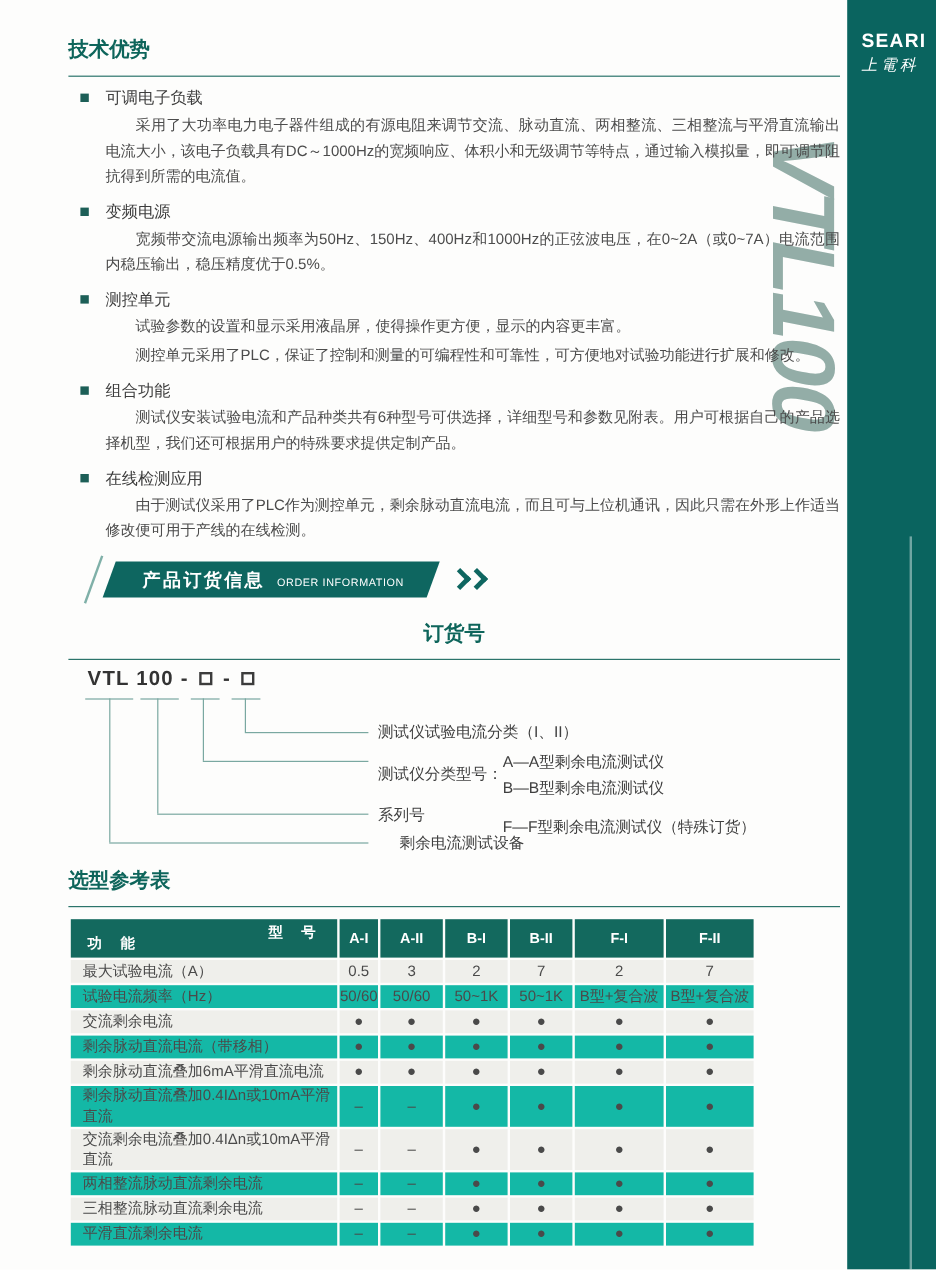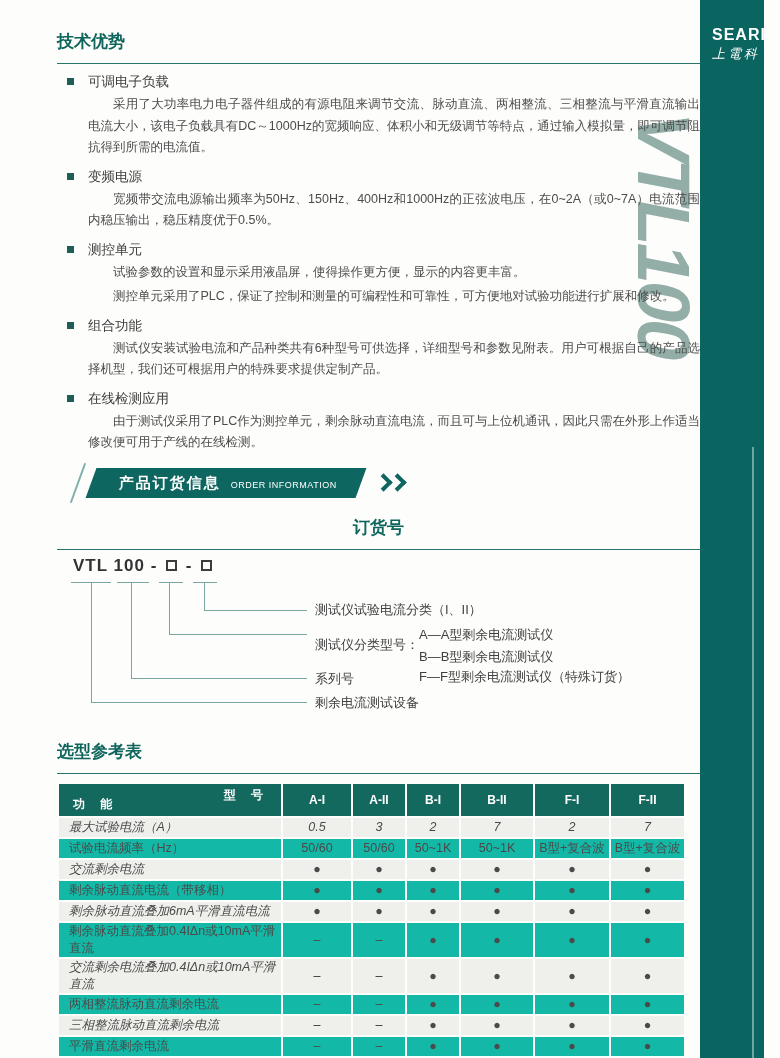--- a/index.html
+++ b/index.html
@@ -1,20 +1,20 @@
 <!DOCTYPE html>
 <html><head>
 <meta charset="utf-8">
 <style>
   * { margin:0; padding:0; box-sizing:border-box; }
   body { font-family:"Liberation Sans","DejaVu Sans",sans-serif; }
   .page { position:relative; width:780px; height:1058px; background:#fdfdfc; overflow:hidden; }
 
   
-  .strip { position:absolute; top:0; right:16px; width:64px; height:1058px; background:#0a645f; }
+  .strip { position:absolute; top:0; right:0; width:74px; height:1058px; background:#0a645f; }
   .logo { position:absolute; top:26px; left:12px; color:#fff; }
   .logo-brand { font-size:16px; font-weight:bold; letter-spacing:1px; }
   .logo-cn { font-size:13px; font-style:italic; margin-top:1px; letter-spacing:3px; }
   .watermark { position:absolute; top:112px; left:6px; font-size:74px; font-weight:bold; font-style:italic;
                letter-spacing:-3px; color:#93ada7; transform-origin:0 0; transform:rotate(90deg);
                white-space:nowrap; }
   .tail-line { position:absolute; top:447px; bottom:0; left:52px; width:2px; background:rgba(255,255,255,.42); }
 
   
   .content { position:absolute; top:0; left:57px; width:643px; padding-top:30px; color:#4a4a4a; }
@@ -47,24 +47,24 @@
   
   .sel-table { margin-top:8px; border-collapse:separate; border-spacing:2px; background:#fdfdfc; }
   .sel-table th { background:#13695e; color:#fff; font-size:12px; font-weight:bold; height:32px; }
   .cell-corner { position:relative; width:222px;
      background-image:linear-gradient(to bottom right, rgba(255,255,255,0) 49.2%, rgba(255,255,255,.8) 49.2%, rgba(255,255,255,.8) 50.8%, rgba(255,255,255,0) 50.8%);
      background-color:#13695e; }
   .corner-top { position:absolute; top:3px; right:12px; letter-spacing:6px; }
   .corner-bottom { position:absolute; bottom:3px; left:14px; letter-spacing:6px; }
   .sel-table td { height:19px; font-size:12.5px; text-align:center; color:#4a4a4a; }
   .sel-table td.lab { text-align:left; padding-left:10px; }
-  .sel-table tr.odd td { background:#efefeb;font-style:italic; }
+  .sel-table tr.odd td { background:#efefeb; }
   .sel-table tr.even td { background:#14b8a6; }
   .dotcell { font-size:10px; color:#3a3a3a; }
-  .c1{width:68px}.c2{width:52px}.c3{width:52px}.c4{width:72px}.c5{width:74px}.c6{width:73px}
+  .c1{width:32px}.c2{width:52px}.c3{width:52px}.c4{width:52px}.c5{width:74px}.c6{width:73px}
 </style>
 </head>
 <body>
 
 <div class="page">
 
   <div class="strip">
     <div class="logo">
       <div class="logo-brand">SEARI</div>
       <div class="logo-cn">上電科</div>
@@ -151,26 +151,26 @@
 
       <div class="dline" style="left:147px;top:54px;width:103px;height:1px;"></div>
       <div class="dline" style="left:112px;top:78px;width:138px;height:1px;"></div>
       <div class="dline" style="left:74px;top:122px;width:176px;height:1px;"></div>
       <div class="dline" style="left:34px;top:146px;width:216px;height:1px;"></div>
 
       <div class="dlabel" style="left:258px;top:45px;">测试仪试验电流分类（I、II）</div>
       <div class="dlabel" style="left:258px;top:80px;text-align:center;">测试仪分类型号：</div>
       <div class="dlabel" style="left:362px;top:70px;">A—A型剩余电流测试仪</div>
       <div class="dlabel" style="left:362px;top:92px;">B—B型剩余电流测试仪</div>
-      <div class="dlabel" style="left:362px;top:112px;">F—F型剩余电流测试仪（特殊订货）</div>
+      <div class="dlabel" style="left:362px;top:124px;">F—F型剩余电流测试仪（特殊订货）</div>
       <div class="dlabel" style="left:258px;top:114px;">系列号</div>
-      <div class="dlabel" style="left:258px;top:138px;">剩余电流测试设备</div>
+      <div class="dlabel" style="left:276px;top:138px;">剩余电流测试设备</div>
     </div>
 
-    <h2 class="sec" style="margin-top:24px;">选型参考表</h2>
+    <h2 class="sec" style="margin-top:6px;">选型参考表</h2>
 
     <table class="sel-table">
       <thead>
         <tr>
           <th class="cell-corner">
             <span class="corner-top">型 号</span>
             <span class="corner-bottom">功 能</span>
           </th>
           <th class="c1">A-I</th>
           <th class="c2">A-II</th>

